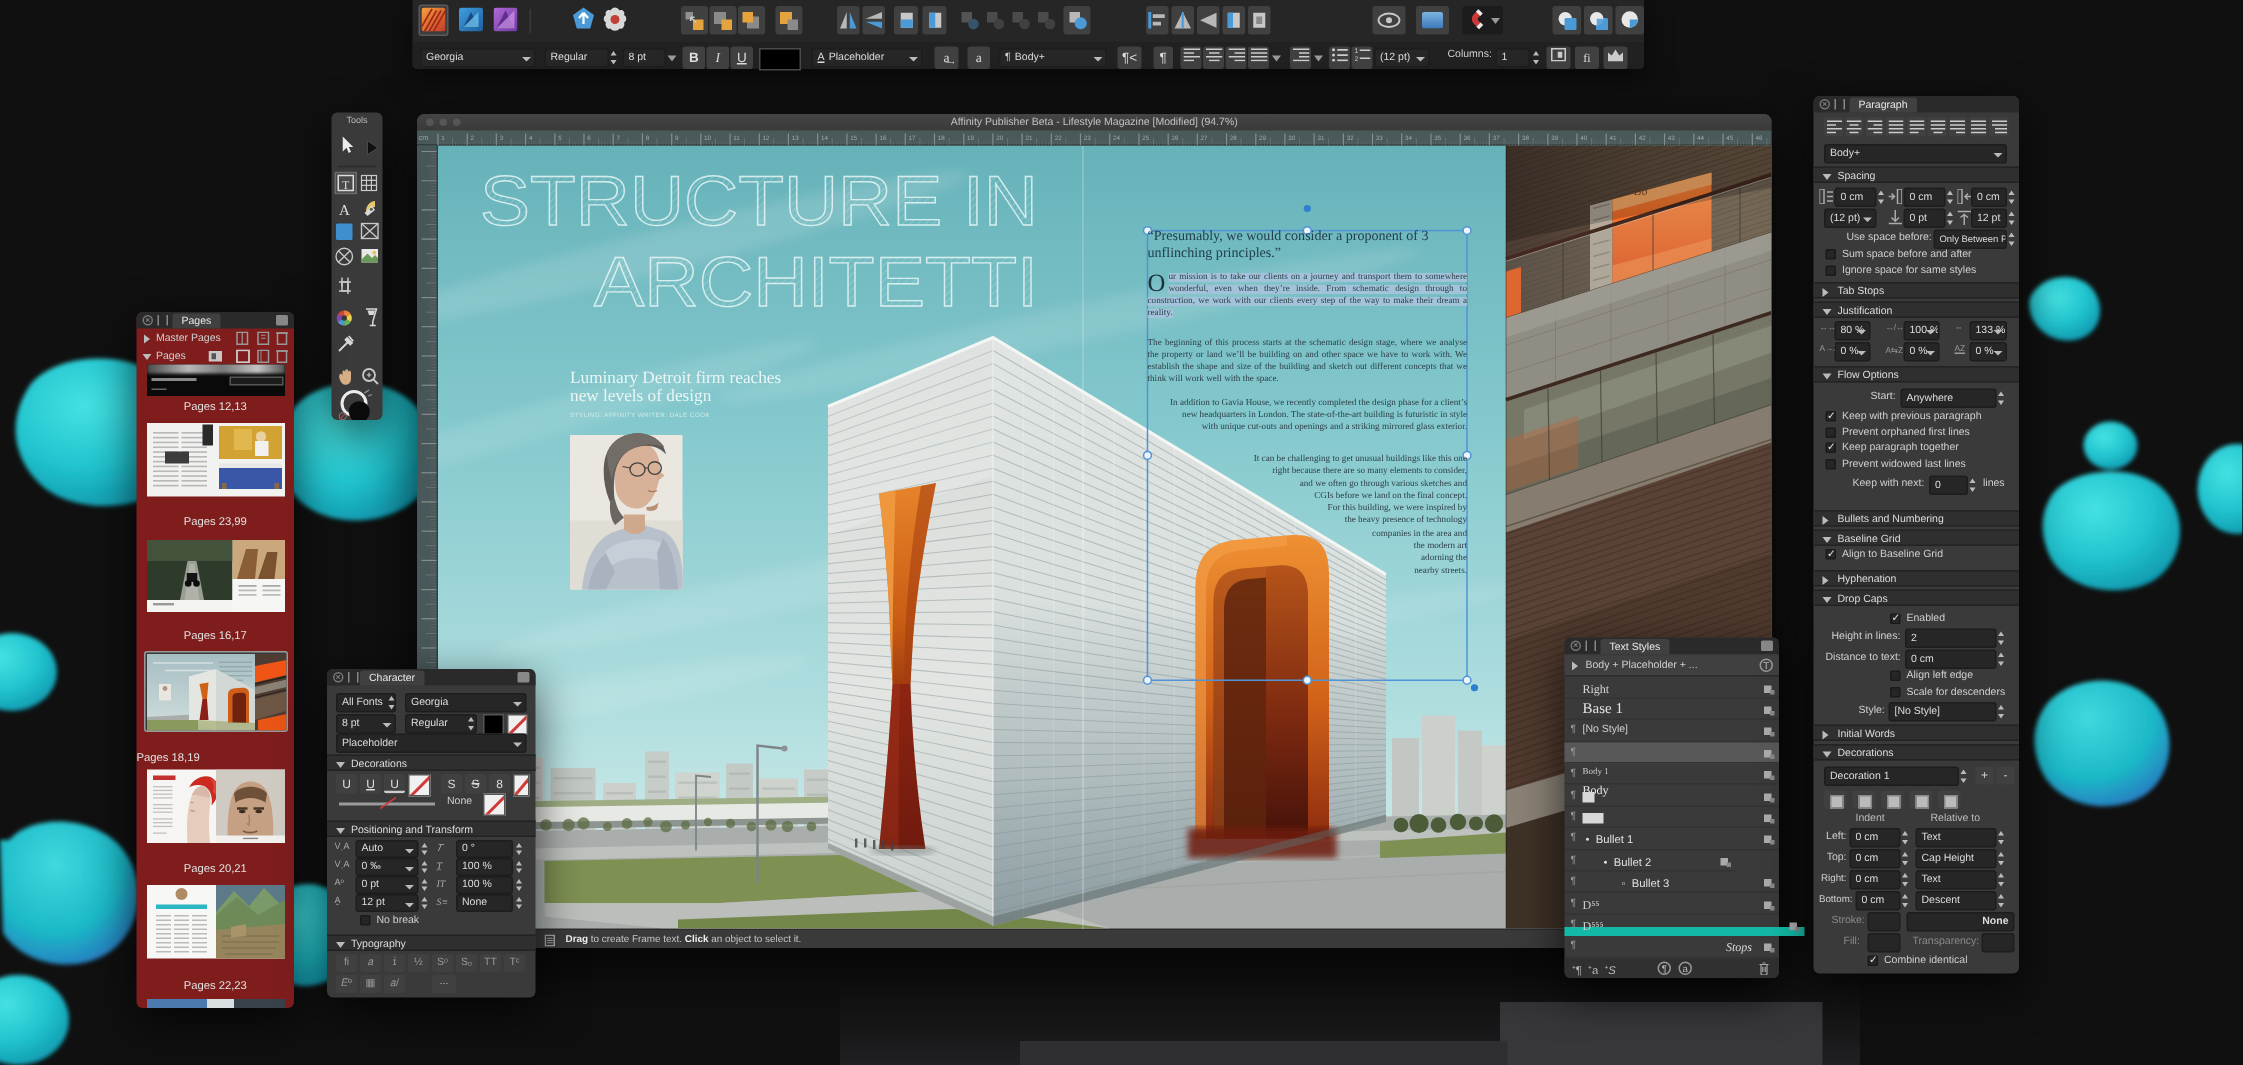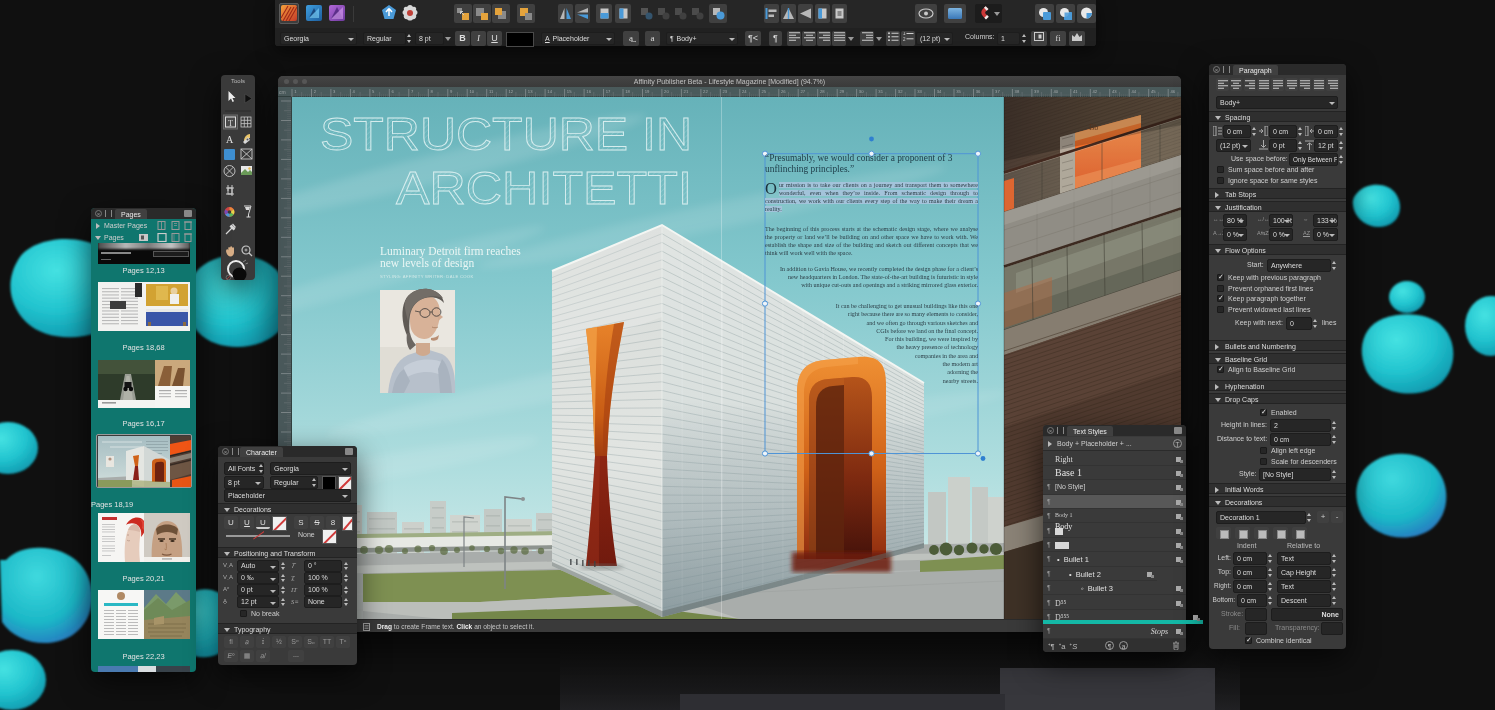--- a/index.html
+++ b/index.html
@@ -1638,21 +1638,21 @@
       <g transform="translate(5,173)">
           <circle cx="10" cy="9" r="8" fill="none" stroke="#ececec" stroke-width="2"></circle>
           <path d="M17 2 L20 0 M19.5 4 L22 3" stroke="#999" stroke-width=".8"></path>
           <circle cx="13.5" cy="14.5" r="7" fill="#0a0a0a"></circle>
           <circle cx="2.5" cy="17.5" r="2.4" fill="#3a3a3a" stroke="#888" stroke-width=".6"></circle>
           <path d="M0.8 19.2 L4.2 15.8" stroke="#c04040" stroke-width=".7"></path>
         </g>
     </svg>
   </div>
 
-  <div id="pagespanel" class="panel" style="left:91px;top:208px;width:105px;height:464px;background:#0f766e;">
+  <div id="pagespanel" class="panel" style="left:91px;top:208px;width:105px;height:464px;background:#7f1d1d;">
     <div class="phead">
         <div class="pclose">×</div>
         <div class="abs" style="left:14px;top:2px;width:5px;height:7px;border-left:1px solid #888;border-right:1px solid #888;"></div>
         <div class="ptab" style="left:24px;">Pages</div>
         <div class="pmenu"></div>
       </div>
     <div class="abs" style="left:0;top:12px;width:105px;height:11px;">
       <div class="abs" style="left:5px;top:3px;border-top:3px solid transparent;border-bottom:3px solid transparent;border-left:4px solid #bbb;"></div>
       <div class="lbl" style="left:13px;top:1.5px;font-size:7px;">Master Pages</div>
       <svg class="abs" style="left:66px;top:1px" width="36" height="9">
@@ -1717,21 +1717,21 @@
        <rect x="48" y="2" width="42" height="22" fill="#d2a232"></rect>
        <rect x="58" y="4" width="12" height="14" fill="#e0b84e"></rect>
        <circle cx="76" cy="9" r="3.5" fill="#e8d0a0"></circle>
        <rect x="72" y="12" width="9" height="10" fill="#f0f0ee"></rect>
        <rect x="48" y="30" width="42" height="14" fill="#3a56a8"></rect>
        <rect x="50" y="40" width="3" height="4" fill="#8a6a42"></rect>
        <rect x="85" y="40" width="3" height="4" fill="#8a6a42"></rect>
        <rect x="48" y="27" width="42" height="3" fill="#e8e8e6"></rect>
       </svg>
     </div>
-<div class="abs" style="left:0;top:135px;width:105px;text-align:center;font-size:7.5px;color:#e2e2e2;">Pages 18,68</div>
+<div class="abs" style="left:0;top:135px;width:105px;text-align:center;font-size:7.5px;color:#e2e2e2;">Pages 23,99</div>
     <div class="abs" style="left:7px;top:152px;width:92px;height:48px;background:#fff;">
       <svg width="92" height="48">
        <rect x="0" y="0" width="57" height="40" fill="#2e3b2a"></rect>
        <rect x="0" y="0" width="57" height="14" fill="#43523a"></rect>
        <path d="M22 40 L27 14 L33 14 L38 40 Z" fill="#9a9d94"></path>
        <path d="M25 40 L28.5 16 L31.5 16 L35 40 Z" fill="#b0b2a8"></path>
        <rect x="26.5" y="22" width="7" height="6" fill="#141414"></rect>
        <circle cx="27.5" cy="29" r="2.2" fill="#0c0c0c"></circle>
        <circle cx="33" cy="29" r="2.2" fill="#0c0c0c"></circle>
        <rect x="0" y="40" width="57" height="8" fill="#f4f4f2"></rect>
@@ -2024,21 +2024,21 @@
       <div class="abs" style="left:38px;top:3px;font-size:7.5px;color:#e0e0e0;">◦&nbsp; Bullet 3</div>
       <div class="abs" style="right:5px;top:5px;width:5px;height:5px;background:#aaa;"></div>
         <div class="abs" style="right:3px;top:8px;width:3px;height:3px;background:#888;"></div>
     </div>
     <div class="abs" style="left:0;top:170.50000000000003px;width:143px;height:14.4px;border-bottom:1px solid #333;box-sizing:border-box;">
       <div class="abs" style="left:4px;top:3px;font-size:7px;color:#9a9a9a;">¶</div>
       <div class="abs" style="left:12px;top:3px;font-size:8px;color:#d0d0d0;font-family:'Liberation Serif',serif;">D⁵⁵</div>
       <div class="abs" style="right:5px;top:5px;width:5px;height:5px;background:#aaa;"></div>
         <div class="abs" style="right:3px;top:8px;width:3px;height:3px;background:#888;"></div>
     </div>
-    <div class="abs" style="left:0;top:184.90000000000003px;width:160px;height:14.4px;border-bottom:4px solid #14b8a6;box-sizing:border-box;padding-left:10px;">
+    <div class="abs" style="left:0;top:184.90000000000003px;width:160px;height:14.4px;border-bottom:6px solid #14b8a6;box-sizing:border-box;padding-left:10px;">
       <div class="abs" style="left:4px;top:3px;font-size:7px;color:#9a9a9a;">¶</div>
       <div class="abs" style="left:12px;top:3px;font-size:8px;color:#d0d0d0;font-family:'Liberation Serif',serif;">D⁵⁵⁵</div>
       <div class="abs" style="right:5px;top:5px;width:5px;height:5px;background:#aaa;"></div>
         <div class="abs" style="right:3px;top:8px;width:3px;height:3px;background:#888;"></div>
     </div>
     <div class="abs" style="left:0;top:199.30000000000004px;width:143px;height:14.4px;border-bottom:1px solid #333;box-sizing:border-box;">
       <div class="abs" style="left:4px;top:3px;font-size:7px;color:#9a9a9a;">¶</div>
       <div class="abs" style="right:18px;top:3px;font-size:8px;color:#d8d8d8;font-family:'Liberation Serif',serif;font-style:italic;">Stops</div>
       <div class="abs" style="right:5px;top:5px;width:5px;height:5px;background:#aaa;"></div>
         <div class="abs" style="right:3px;top:8px;width:3px;height:3px;background:#888;"></div>

